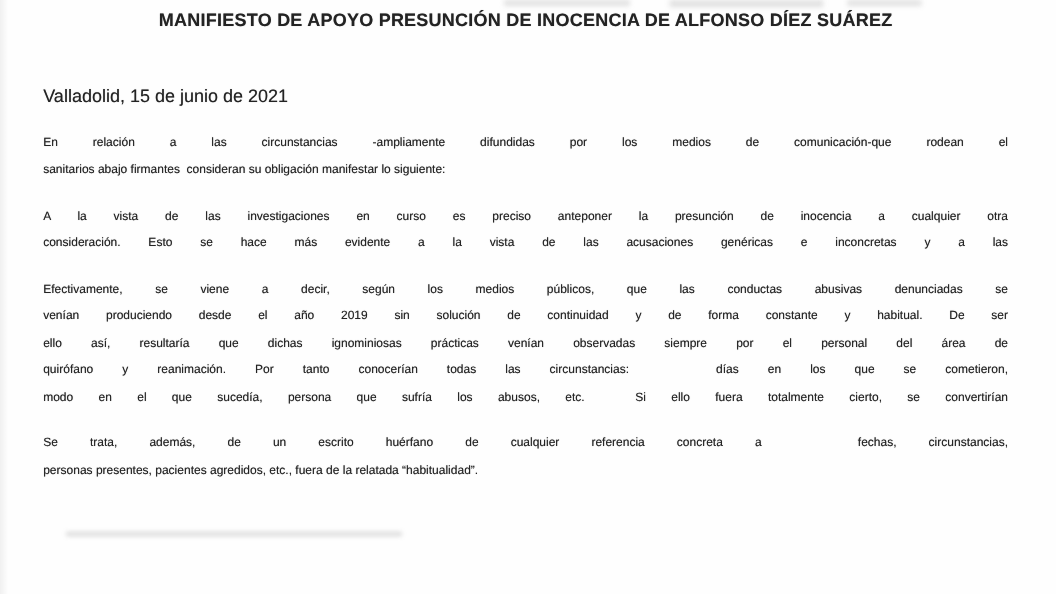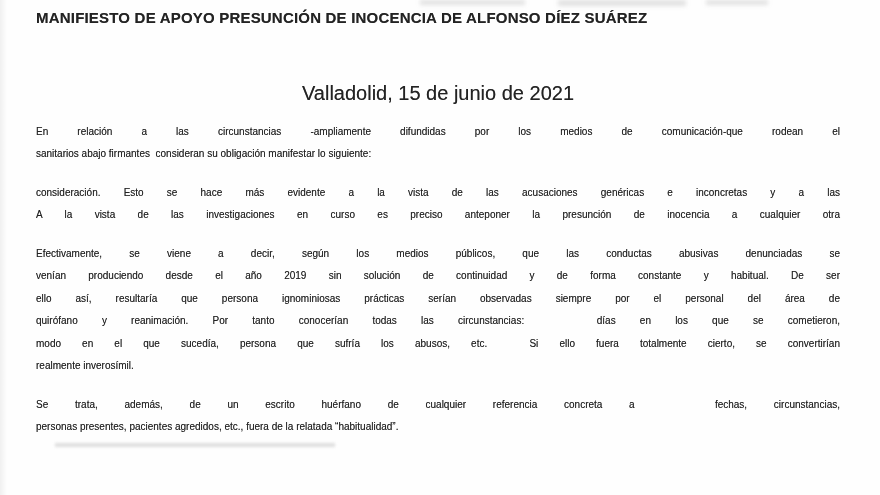--- a/index.html
+++ b/index.html
@@ -30,27 +30,27 @@
   }
   .a1 { top: 0; left: 420px; width: 105px; height: 5px; }
   .a2 { top: 0; left: 558px; width: 128px; height: 6px; }
   .a3 { top: 0; left: 706px; width: 62px; height: 5px; }
   .a4 { top: 443px; left: 55px; width: 280px; height: 4px; background: rgba(110,110,110,0.22); filter: blur(1.6px); }
   .title {
     margin: 0;
     font-size: 15px;
     font-weight: 700;
     line-height: 19px;
+    text-align: center;
     letter-spacing: 0.2px;
   }
   .dateline {
-    margin-top: 55px;
-    font-size: 20px;
+    margin-top: 43px;
+    font-size: 15px;
     line-height: 22.5px;
-    text-align: center;
   }
   .para {
     margin-top: 16px;
     font-size: 10px;
     line-height: 22.5px;
   }
   .ln { min-height: 22.5px; }
   .just {
     text-align: justify;
     text-align-last: justify;
@@ -69,30 +69,29 @@
   <h1 class="title">MANIFIESTO DE APOYO PRESUNCIÓN DE INOCENCIA DE ALFONSO DÍEZ SUÁREZ</h1>
 
   <div class="dateline">Valladolid, 15 de junio de 2021</div>
 
   <div class="para">
     <div class="ln just">En relación a las circunstancias -ampliamente difundidas por los medios de comunicación-que rodean el</div>
     <div class="ln">sanitarios abajo firmantes&nbsp; consideran su obligación manifestar lo siguiente:</div>
   </div>
 
   <div class="para">
+    <div class="ln just">A la vista de las investigaciones en curso es preciso anteponer la presunción de inocencia a cualquier otra</div>
     <div class="ln just">consideración. Esto se hace más evidente a la vista de las acusaciones genéricas e inconcretas y a las</div>
-    <div class="ln just">A la vista de las investigaciones en curso es preciso anteponer la presunción de inocencia a cualquier otra</div>
   </div>
 
   <div class="para">
     <div class="ln just">Efectivamente, se viene a decir, según los medios públicos, que las conductas abusivas denunciadas se</div>
     <div class="ln just">venían produciendo desde el año 2019 sin solución de continuidad y de forma constante y habitual. De ser</div>
-    <div class="ln just">ello así, resultaría que persona ignominiosas prácticas serían observadas siempre por el personal del área de</div>
+    <div class="ln just">ello así, resultaría que dichas ignominiosas prácticas venían observadas siempre por el personal del área de</div>
     <div class="ln just">quirófano y reanimación. Por tanto conocerían todas las circunstancias:&nbsp;&nbsp; días en los que se cometieron,</div>
     <div class="ln just">modo en el que sucedía, persona que sufría los abusos, etc.&nbsp; Si ello fuera totalmente cierto, se convertirían</div>
-    <div class="ln">realmente inverosímil.</div>
   </div>
 
   <div class="para">
     <div class="ln just">Se trata, además, de un escrito huérfano de cualquier referencia concreta a&nbsp;&nbsp; fechas, circunstancias,</div>
     <div class="ln">personas presentes, pacientes agredidos, etc., fuera de la relatada “habitualidad”.</div>
   </div>
 </div>
 
 </body></html>

